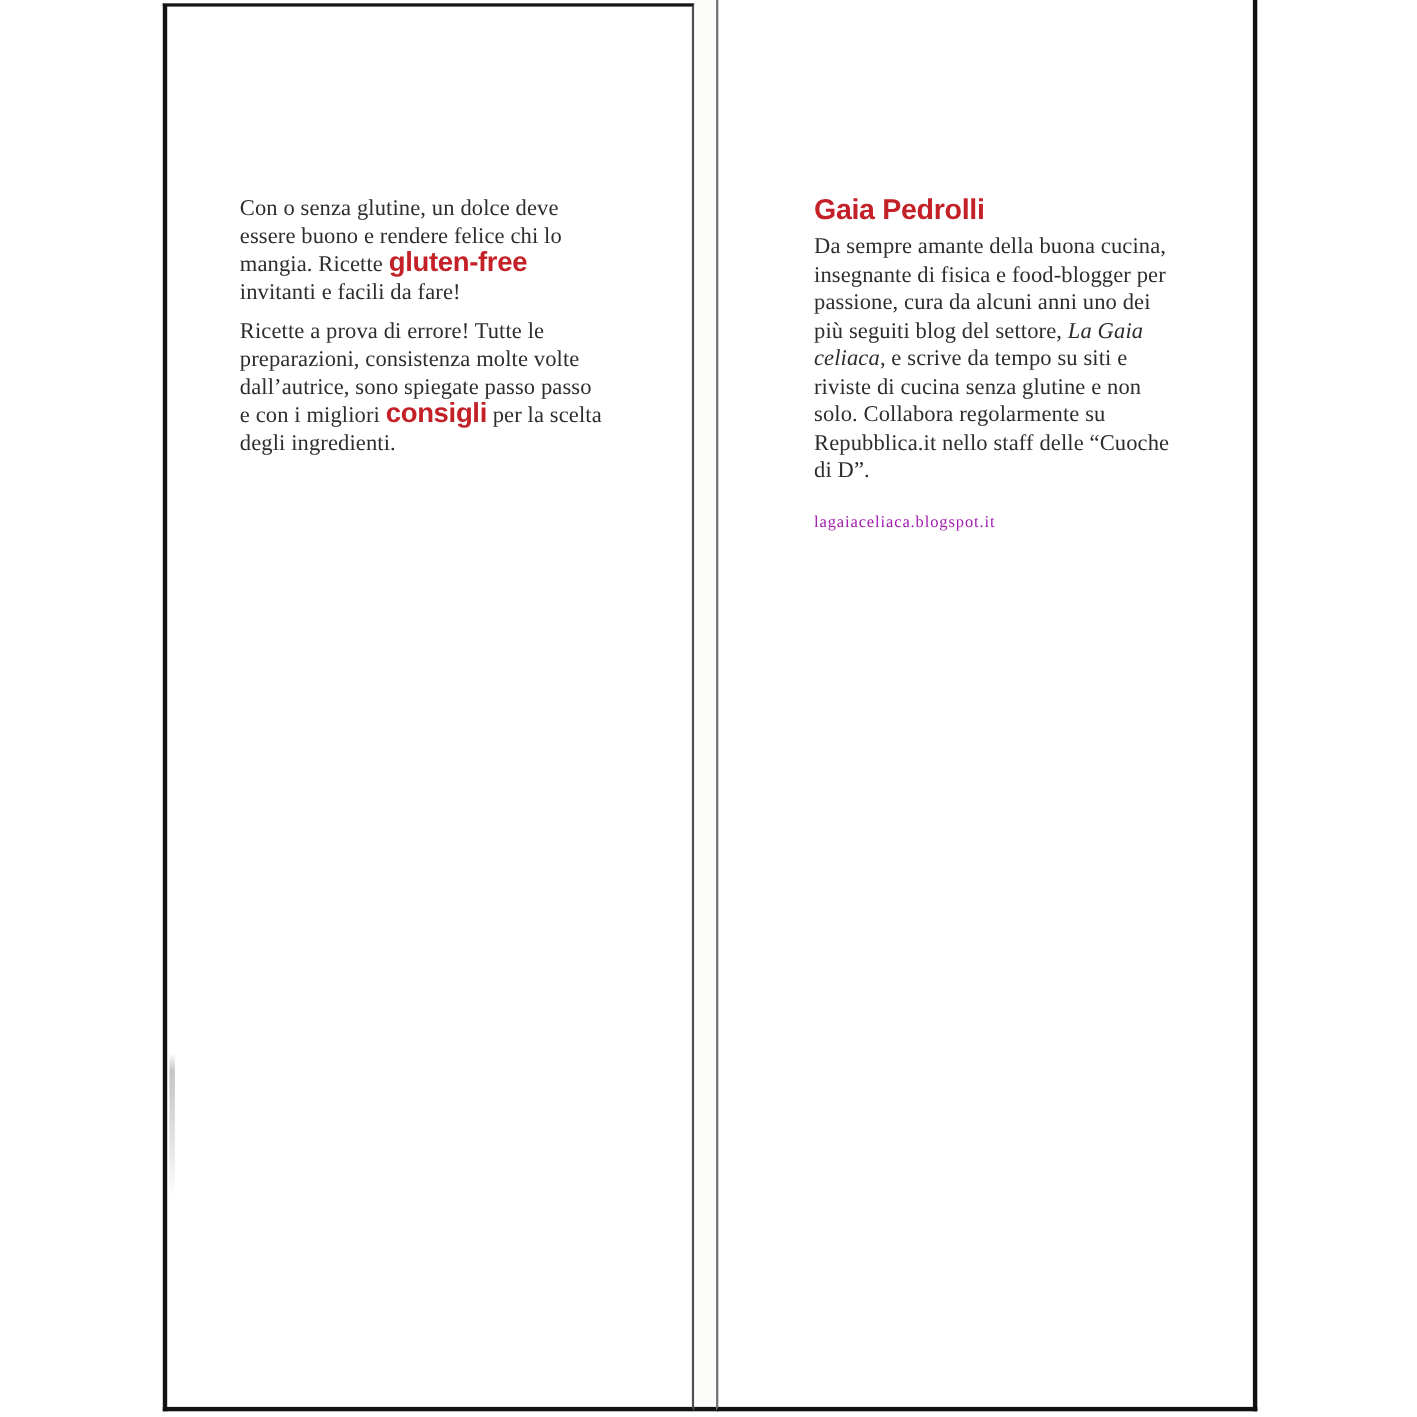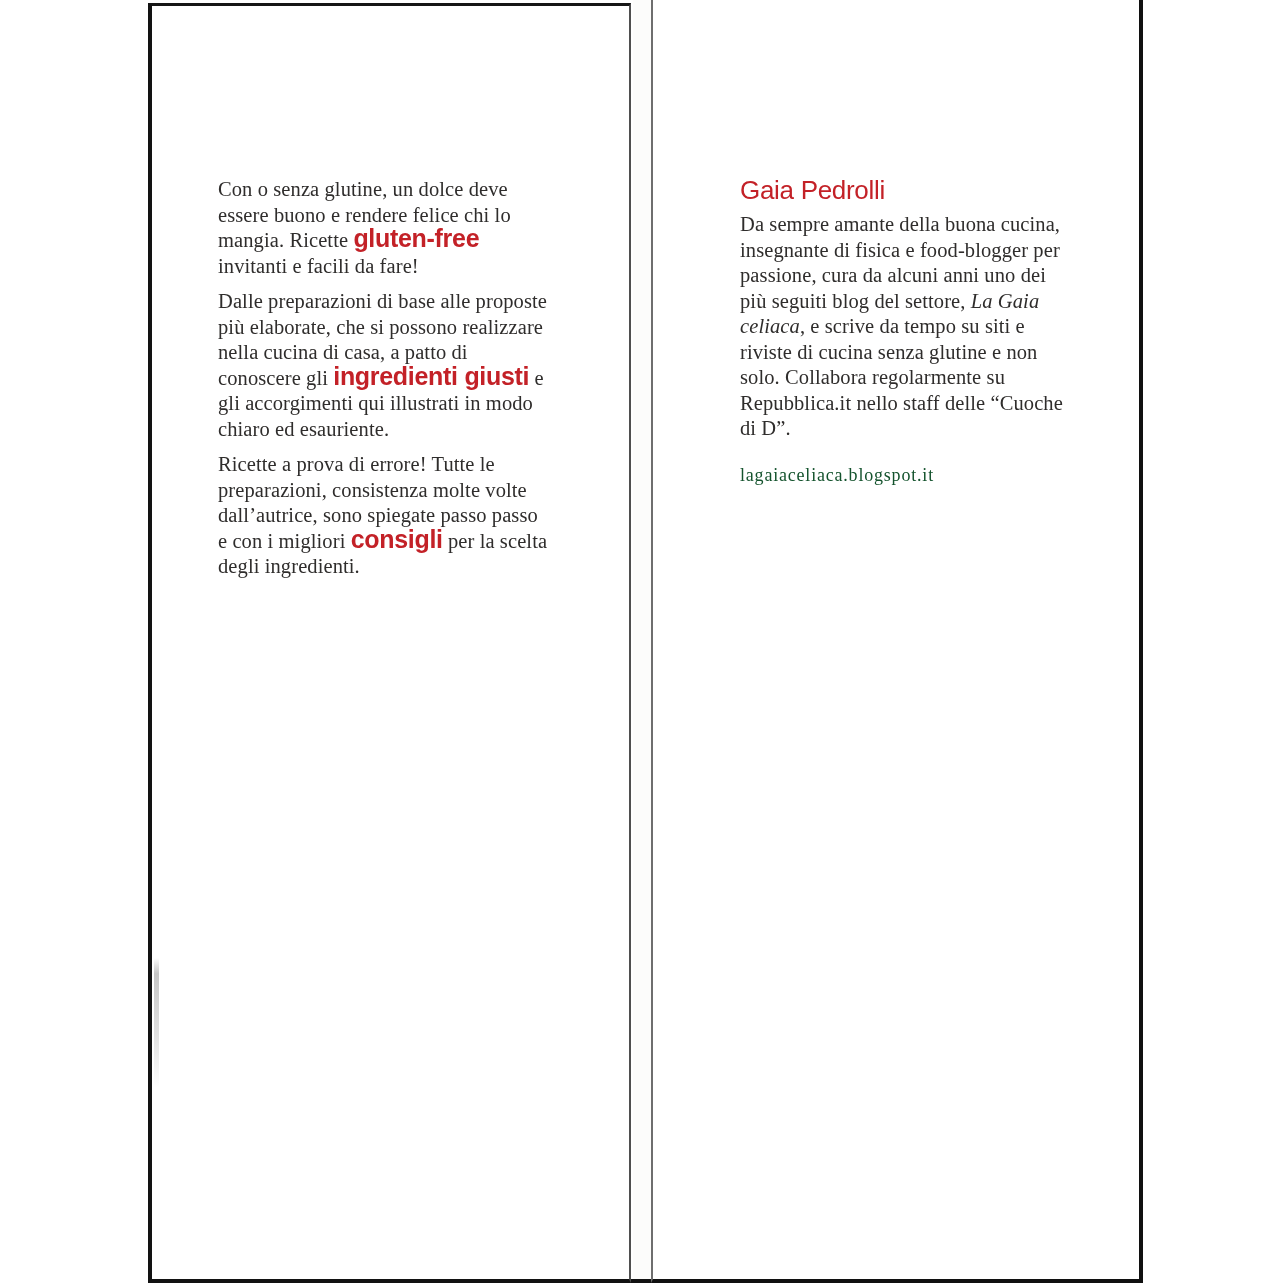--- a/index.html
+++ b/index.html
@@ -88,42 +88,41 @@
     font-weight: bold;
     font-size: 25px;
     line-height: 20px;
     color: #c32127;
     letter-spacing: -0.3px;
   }
   .seg-italic { font-style: italic; }
   h2.author-name {
     margin: 0 0 8px 0;
     font-family: "Liberation Sans", sans-serif;
-    font-weight: normal;
+    font-weight: bold;
     font-size: 26px;
     line-height: 28px;
     color: #c32127;
     letter-spacing: -0.3px;
   }
   p.website {
     margin: 20px 0 0 0;
-    font-size: 18px;
+    font-size: 15px;
     line-height: 26px;
     letter-spacing: 0.8px;
-    color: #14532d;
+    color: #a21caf;
   }
 </style>
 </head>
 <body>
 
 <div class="page page-left">
   <div class="scan-smudge"></div>
   <div class="text-block left-text">
     <p class="flap-par"><span class="seg-body">Con o senza glutine, un dolce deve essere buono e rendere felice chi lo mangia. Ricette </span><span class="seg-highlight">gluten-free</span><span class="seg-body"> invitanti e facili da fare!</span></p>
-    <p class="flap-par"><span class="seg-body">Dalle preparazioni di base alle proposte più elaborate, che si possono realizzare nella cucina di casa, a patto di conoscere gli </span><span class="seg-highlight">ingredienti giusti</span><span class="seg-body"> e gli accorgimenti qui illustrati in modo chiaro ed esauriente.</span></p>
     <p class="flap-par"><span class="seg-body">Ricette a prova di errore! Tutte le preparazioni, consistenza molte volte dall’autrice, sono spiegate passo passo e con i migliori </span><span class="seg-highlight">consigli</span><span class="seg-body"> per la scelta degli ingredienti.</span></p>
   </div>
 </div>
 
 <div class="gutter"></div>
 <div class="gutter-bottom-join"></div>
 
 <div class="page page-right">
   <div class="text-block right-text">
     <h2 class="author-name">Gaia Pedrolli</h2>

